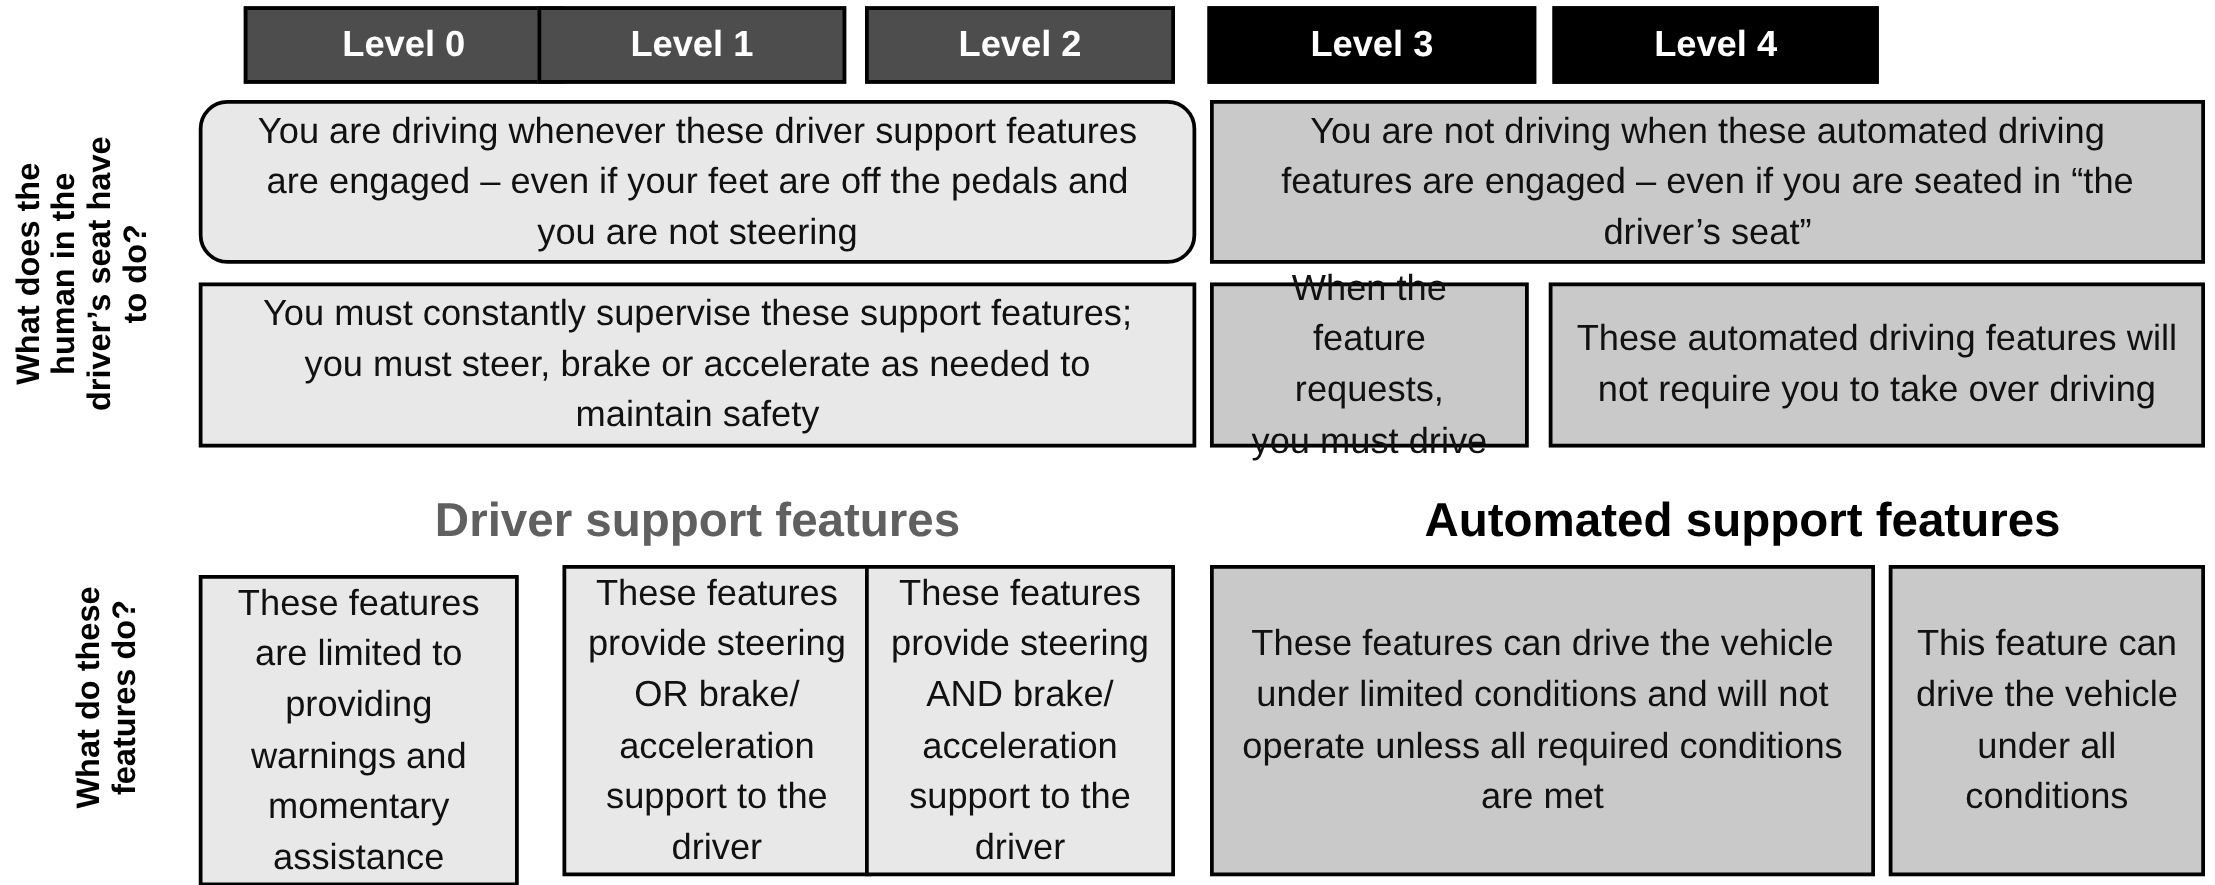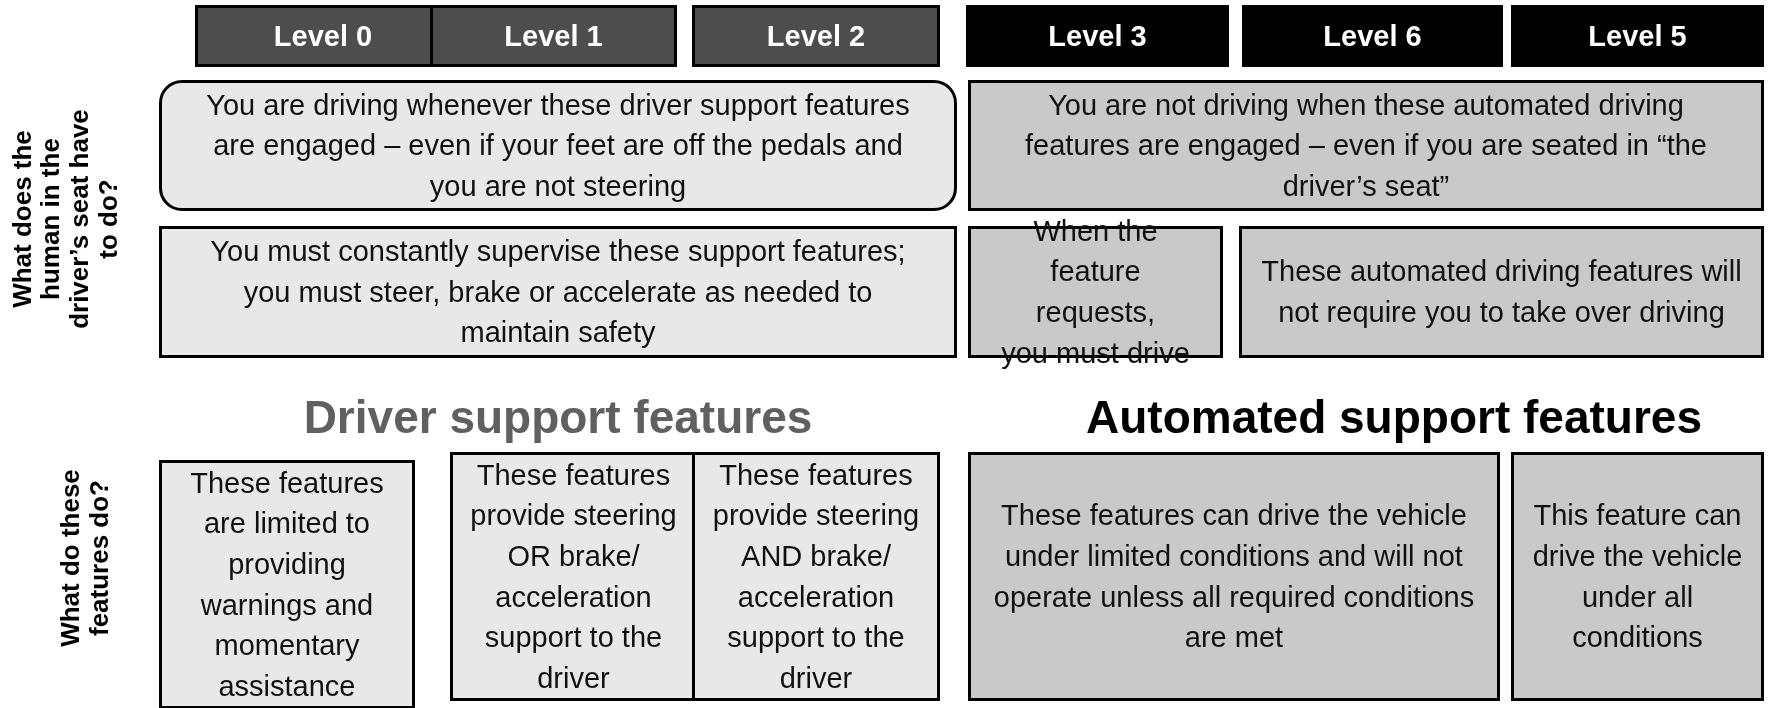--- a/index.html
+++ b/index.html
@@ -46,21 +46,21 @@
     line-height:1.40;
     padding:4px 24px;
   }
   .prewrap{white-space:pre-line;}
   .group-label{
     position:absolute;
     display:flex;
     align-items:center;
     justify-content:center;
     font-weight:bold;
-    font-size:46px;
+    font-size:38px;
   }
   .group-label.driver{color:var(--driver_group_label);}
   .group-label.auto{color:var(--automated_group_label);}
   .side-label{
     position:absolute;
     display:flex;
     align-items:center;
     justify-content:center;
     text-align:center;
     font-weight:bold;
@@ -107,22 +107,21 @@
 driver’s seat have
 to do?</div>
 
   <div class="side-label" id="side2">What do these
 features do?</div>
 
   <div class="box hdr hdr-driver" id="h0">Level 0</div>
   <div class="box hdr hdr-driver" id="h1">Level 1</div>
   <div class="box hdr hdr-driver" id="h2">Level 2</div>
   <div class="box hdr hdr-auto" id="h3">Level 3</div>
-  <div class="box hdr hdr-auto" id="h4">Level 6</div>
-  <div class="box hdr hdr-auto" id="h5">Level 5</div>
+  <div class="box hdr hdr-auto" id="h4">Level 4</div>
 
   <div class="box light body-text" id="r1d">You are driving whenever these driver support features are engaged – even if your feet are off the pedals and you are not steering</div>
 
   <div class="box light body-text" id="r2d">You must constantly supervise these support features; you must steer, brake or accelerate as needed to maintain safety</div>
 
   <div class="box mid body-text" id="r1a">You are not driving when these automated driving features are engaged – even if you are seated in “the driver’s seat”</div>
 
   <div class="box mid body-text prewrap" id="r2l3">When the feature
 requests,
 you must drive</div>

